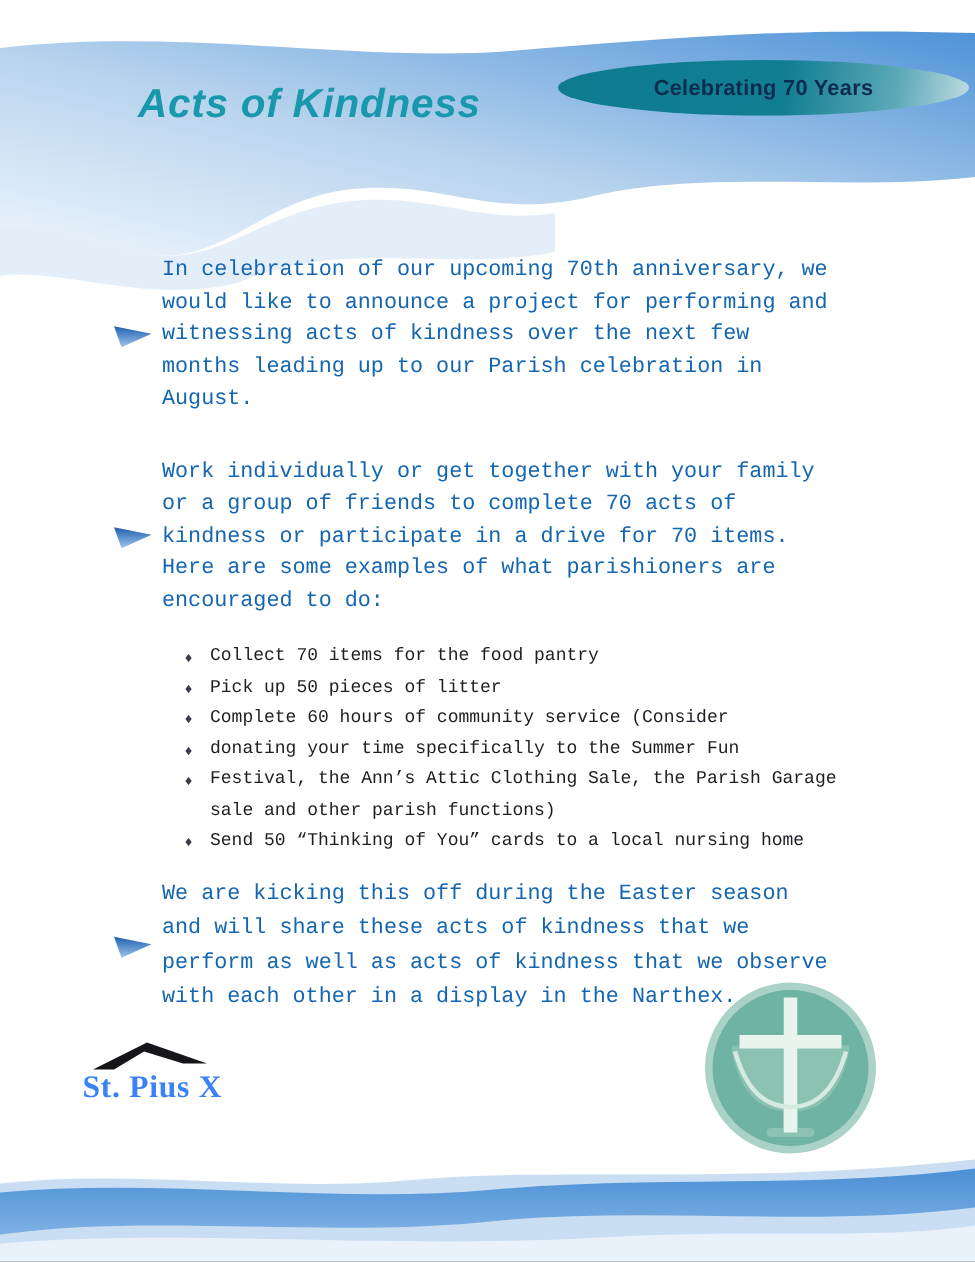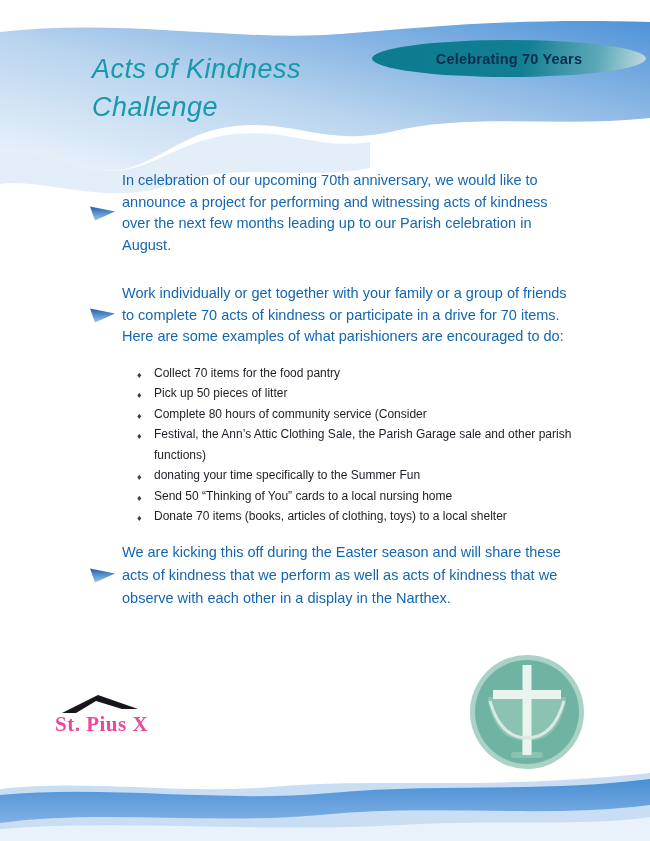--- a/index.html
+++ b/index.html
@@ -13,45 +13,45 @@
     position:absolute;left:372px;top:40px;width:274px;height:37px;
     border-radius:50%;
     background:linear-gradient(100deg,#0d7c8f 0%,#117e92 55%,#5da9b8 82%,#c2dde3 100%);
     display:flex;align-items:center;justify-content:center;
   }
   .badge span{
     font-size:14.5px;font-weight:bold;color:#0b2c4f;letter-spacing:.2px;
   }
   .page-title{
     position:absolute;left:92px;top:50px;margin:0;
-    font-size:27px;font-weight:normal;font-style:italic;
+    font-size:27px;font-weight:bold;font-style:italic;
     color:#1898ab;line-height:38px;letter-spacing:.5px;
   }
-  .content{position:absolute;left:122px;top:170px;width:450px;}
+  .content{position:absolute;left:108px;top:170px;width:450px;font-family:Liberation Mono, monospace;}
   .para{
     position:relative;color:#1566b0;font-size:14.5px;line-height:21.5px;
     margin:0 0 27px 0;
   }
   .para.kickoff{line-height:23px;margin-top:14px;}
   .arrow{
     position:absolute;left:-32px;top:50%;transform:translateY(-50%);
   }
   ul.bullets{
     list-style:none;margin:-12px 0 14px 14px;padding:0;
     color:#1d1d26;font-size:12px;line-height:20.5px;
   }
   ul.bullets li{position:relative;padding-left:18px;}
   ul.bullets li::before{
     content:"\2666";position:absolute;left:1px;top:2px;
     font-size:9px;color:#3a3a46;
   }
   .stpius{
     position:absolute;left:55px;top:712px;margin:0;
     font-family:"Liberation Serif",serif;font-weight:bold;
-    font-size:21px;color:#ec4899;letter-spacing:.5px;
+    font-size:21px;color:#3b82f6;letter-spacing:.5px;
   }
   .roof-icon{position:absolute;left:62px;top:694px;}
   .parish-logo{position:absolute;left:468px;top:653px;}
   .footer-wave{position:absolute;left:0;bottom:0;}
 </style>
 </head>
 <body>
 
 <div class="page">
 
@@ -68,21 +68,20 @@
     <path d="M0,152 C40,146 70,166 100,170 C150,176 175,140 235,134 C290,129 320,150 370,142 L370,168
              C300,182 230,158 160,188 C100,204 40,178 0,184 Z" fill="#d9e8f7" opacity="0.75"></path>
   </svg>
 
   <div class="badge">
     <span>Celebrating 70 Years</span>
   </div>
 
   <h1 class="page-title">
     <span>Acts of Kindness</span><br>
-    <span>Challenge</span>
   </h1>
 
   <div class="content">
 
     <p class="para">
       <svg class="arrow" width="26" height="19" viewBox="0 0 26 19">
         <defs>
             <linearGradient id="ag1" x1="0" y1="0" x2="0" y2="1">
           <stop offset="0" stop-color="#1f5fae"></stop>
               <stop offset="1" stop-color="#9ec6ec"></stop>
@@ -96,25 +95,24 @@
     <p class="para">
       <svg class="arrow" width="26" height="19" viewBox="0 0 26 19">
         <polygon points="0,3 25,8 5,17" fill="url(#ag1)"></polygon>
       </svg>
       <span>Work individually or get together with  your family or a group of friends to  complete 70 acts of kindness or participate in a drive for 70 items. Here are some examples of what parishioners are encouraged to do:</span>
     </p>
 
     <ul class="bullets">
         <li><span>Collect 70 items for the food pantry</span></li>
         <li><span>Pick up 50 pieces of litter</span></li>
-        <li><span>Complete 80 hours of community service (Consider</span></li>
+        <li><span>Complete 60 hours of community service (Consider</span></li>
+        <li><span>donating your time specifically to the Summer Fun</span></li>
         <li><span>Festival, the Ann’s Attic Clothing Sale, the Parish Garage sale and other parish functions)</span></li>
-        <li><span>donating your time specifically to the Summer Fun</span></li>
         <li><span>Send 50 “Thinking of You” cards to a local nursing home</span></li>
-        <li><span>Donate 70 items (books, articles of clothing, toys) to a local shelter</span></li>
       </ul>
 
     <p class="para kickoff">
       <svg class="arrow" width="26" height="19" viewBox="0 0 26 19">
         <polygon points="0,3 25,8 5,17" fill="url(#ag1)"></polygon>
       </svg>
       <span>We are kicking this off during the Easter season and will share these acts of kindness that we perform as well as acts of kindness that we observe with each other in a display in the Narthex.</span>
     </p>
 
   </div>

